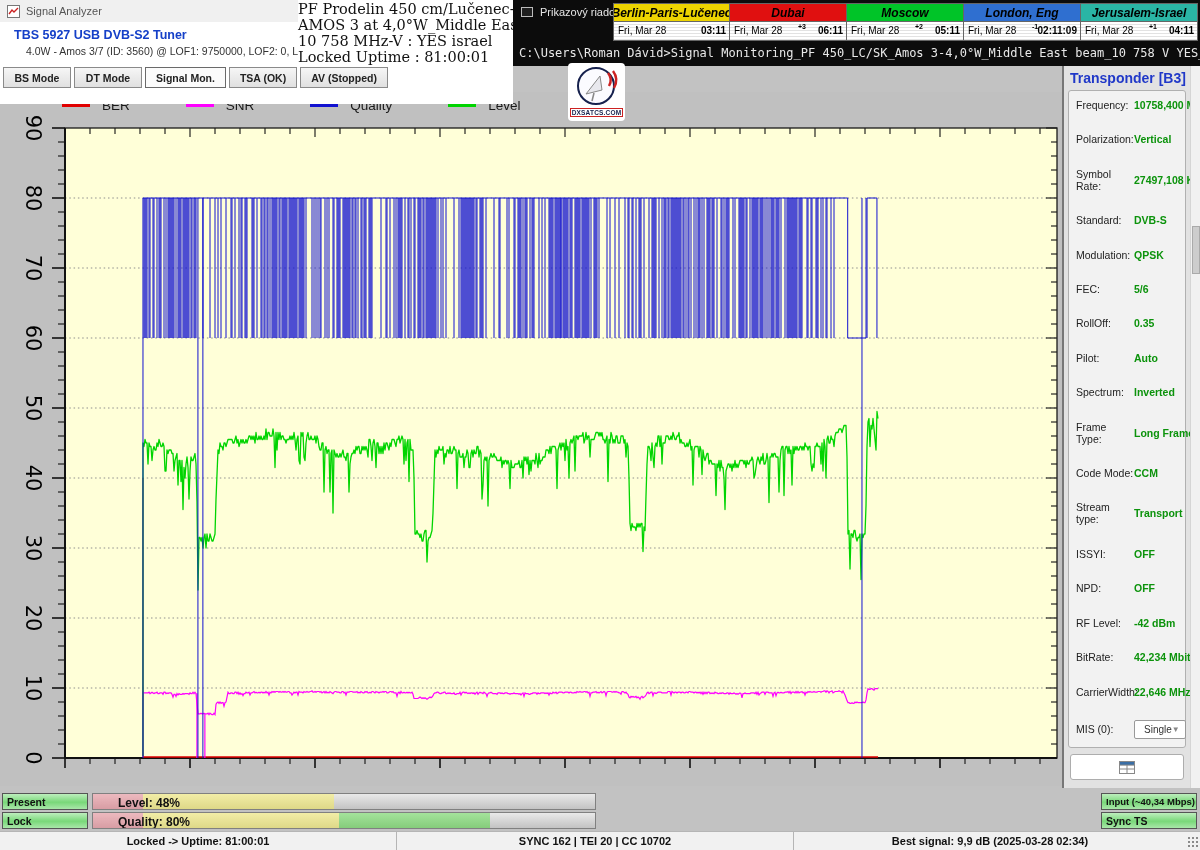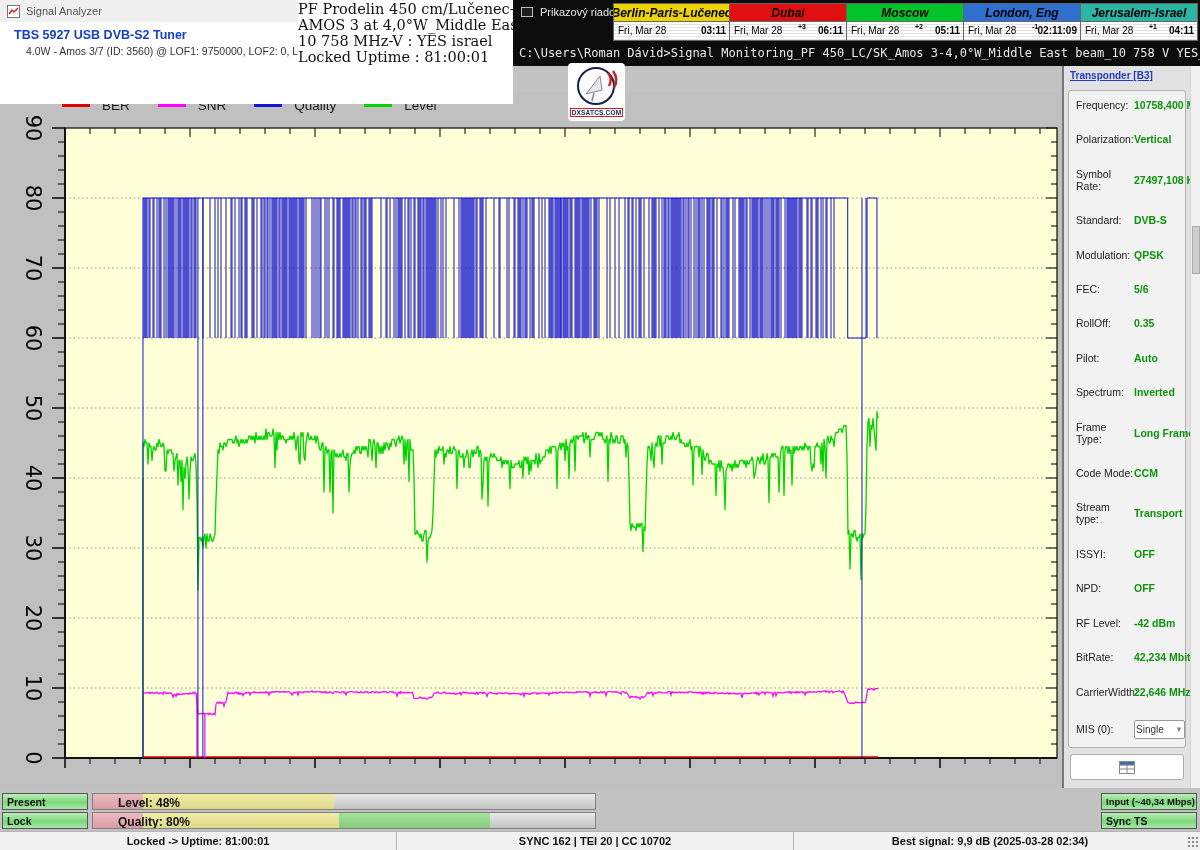--- a/index.html
+++ b/index.html
@@ -40,36 +40,36 @@
   .clock-time { position:absolute; right:3px; top:3px; font-size:10px; font-weight:bold; color:#000; }
   #cmdline { position:absolute; left:6px; top:46px; font-family:"DejaVu Sans Mono", monospace; font-size:12px; color:#e8e8e8; white-space:nowrap; }
 
   
   #logo { position:absolute; left:568px; top:63px; width:57px; height:58px; background:#fff; border-radius:4px; z-index:5;
           display:flex; flex-direction:column; align-items:center; }
   #logo .txt { font-size:6.5px; font-weight:bold; color:#16214d; border:1px solid #c22; padding:0 1px; margin-top:-1px; letter-spacing:.2px; }
 
   
   #chart { position:absolute; left:0; top:92px; width:1062px; height:694px; background:#c0c0c0; z-index:1; }
-  #legend { position:absolute; left:62px; top:6px; display:flex; gap:28px; align-items:center; z-index:2; }
+  #legend { position:absolute; left:62px; top:6px; display:flex; gap:56px; align-items:center; z-index:2; }
   .leg-item { display:flex; align-items:center; gap:12px; }
   .leg-dash { width:28px; height:3px; }
   .leg-label { font-size:13.5px; color:#1a1a1a; }
   #plot-svg { position:absolute; left:0; top:0; }
 
   
   #sidebar { position:absolute; left:1062px; top:66px; width:128px; height:722px; background:#e2e2e2; border-left:2px solid #777; z-index:4; }
-  #sb-title { position:absolute; left:6px; top:4px; font-size:10px; font-weight:bold; color:#2038c8; white-space:nowrap;text-decoration:underline; }
+  #sb-title { position:absolute; left:6px; top:4px; font-size:14px; font-weight:bold; color:#2038c8; white-space:nowrap; }
   #sb-panel { position:absolute; left:4px; top:24px; width:118px; bottom:40px; background:#f2f2f2; border:1px solid #b0b0b0; border-radius:3px;
               display:flex; flex-direction:column; justify-content:space-between; padding:8px 0 8px 7px; }
   .srow { display:flex; align-items:center; }
   .slabel { font-size:10.5px; color:#222; width:58px; flex:none; }
   .sval { font-size:10.5px; font-weight:bold; color:#0c930c; white-space:nowrap; }
   .mis-select { width:52px; height:19px; background:#fff; border:1px solid #999; border-radius:2px; display:flex; align-items:center;
-                justify-content:space-between; padding:0 1px; font-size:10px; color:#333; }
+                justify-content:space-between; padding:0 9px; font-size:10px; color:#333; }
   .mis-select .chev { font-size:8px; color:#888; }
   #sb-button { position:absolute; left:6px; bottom:8px; width:114px; height:26px; background:#fff; border:1px solid #adadad; border-radius:3px;
                display:flex; align-items:center; justify-content:center; }
   #sb-scroll { position:absolute; left:1190px; top:66px; width:10px; height:722px; background:#f1f1f1; border-left:1px solid #d5d5d5; z-index:4; }
   #sb-thumb { position:absolute; left:1px; top:160px; width:8px; height:48px; background:#cdcdcd; border:1px solid #aaa; }
 
   
   #meters { position:absolute; left:0; top:786px; width:1200px; height:45px; background:#c2c2c2; z-index:2; }
   .gbox { position:absolute; height:17px; background:linear-gradient(#bdeebd,#79d879 55%,#a9e7a9); border:1px solid #555;
           font-size:10.5px; font-weight:bold; color:#111; padding:2px 0 9px 4px; white-space:nowrap; overflow:hidden; }
@@ -318,20 +318,27 @@
   <div id="app-top">
     <div id="titlebar">
       <svg width="13" height="13" viewBox="0 0 13 13">
         <rect x="0.5" y="0.5" width="12" height="12" fill="#fff" stroke="#777"></rect>
         <polyline points="2,9 5,5 7,7 11,3" fill="none" stroke="#c22" stroke-width="1.4"></polyline>
       </svg>
       <span class="t">Signal Analyzer</span>
     </div>
     <div id="tuner-name">TBS 5927 USB DVB-S2 Tuner</div>
     <div id="tuner-sub">4.0W - Amos 3/7 (ID: 3560) @ LOF1: 9750000, LOF2: 0, LOFSW: 0</div>
+    <div id="tabs">
+        <div class="tab">BS Mode</div>
+        <div class="tab">DT Mode</div>
+        <div class="tab active">Signal Mon.</div>
+        <div class="tab">TSA (OK)</div>
+        <div class="tab">AV (Stopped)</div>
+      </div>
   </div>
 
   <div id="annotation">
     <div>PF Prodelin 450 cm/Lučenec-Slovakia</div>
     <div>AMOS 3 at 4,0°W_Middle East beam</div>
     <div>10 758 MHz-V : YES israel</div>
     <div>Locked Uptime : 81:00:01</div>
   </div>
 
   <div id="terminal">

